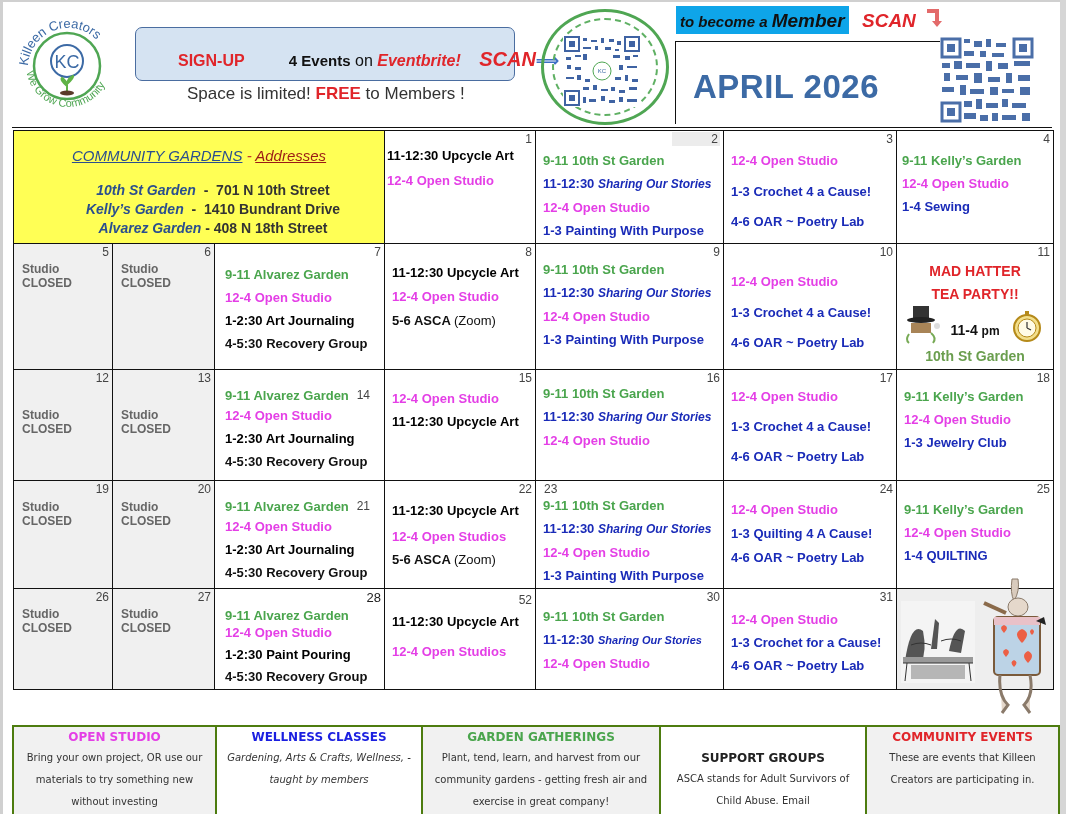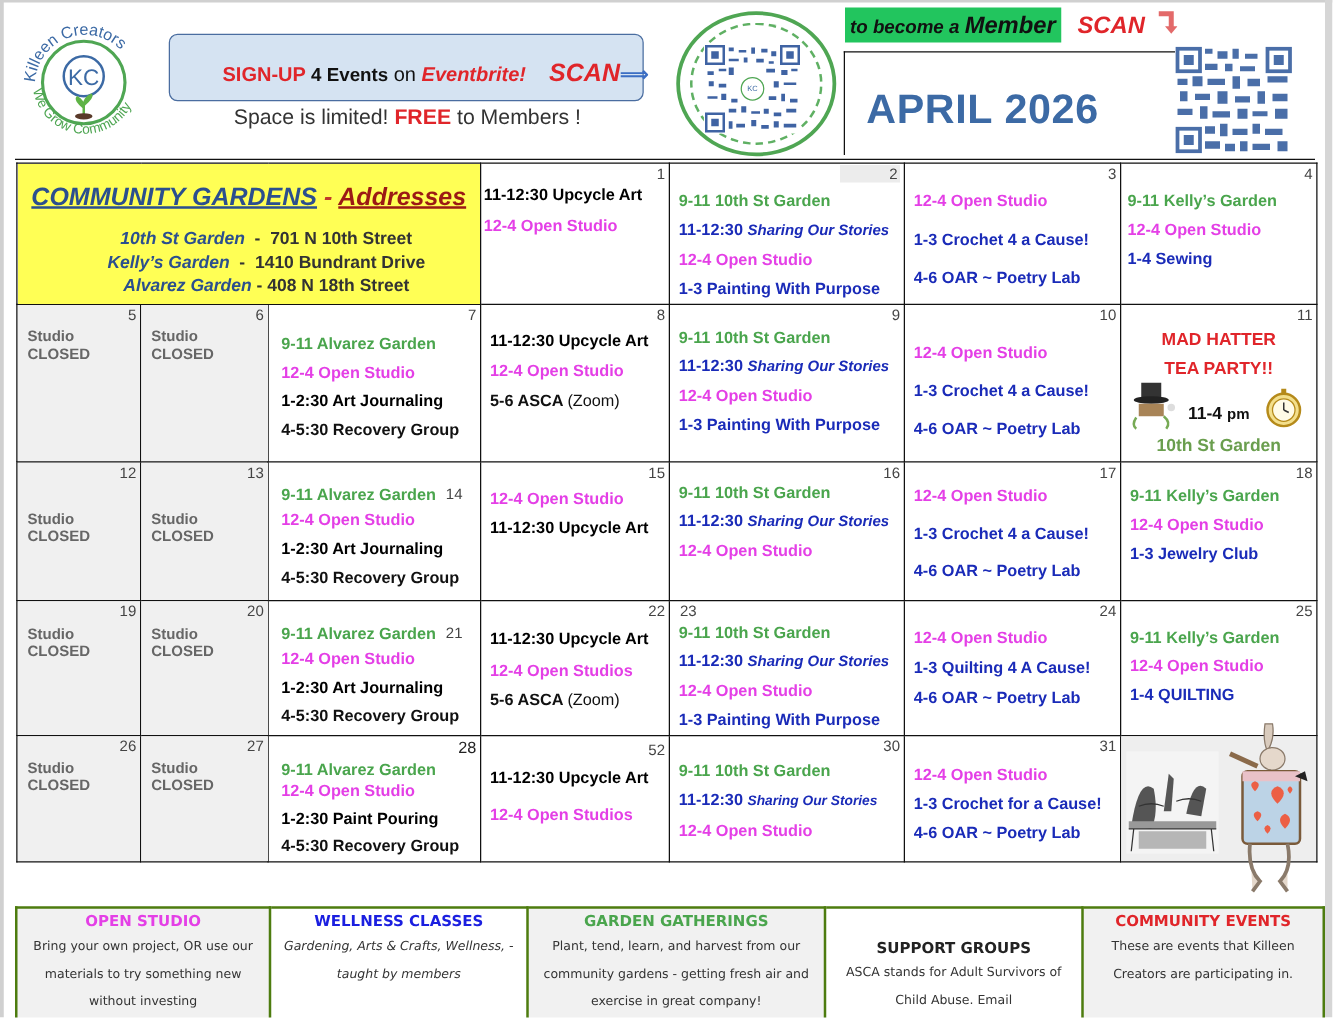--- a/index.html
+++ b/index.html
@@ -5,31 +5,31 @@
   html,body{margin:0;padding:0;}
   body{width:1066px;height:814px;background:#fff;position:relative;overflow:hidden;font-family:"Liberation Sans",sans-serif;}
   .page-border-l{position:absolute;left:0;top:0;width:3px;height:814px;background:#d0d0d0;}
   .page-border-r{position:absolute;right:0;top:0;width:6px;height:814px;background:#d6d6d6;}
   .page-border-t{position:absolute;left:0;top:0;width:1066px;height:2px;background:#d0d0d0;}
   
   .logo{position:absolute;left:16px;top:14px;width:102px;height:102px;}
   .signup-box{position:absolute;left:135px;top:27px;width:378px;height:52px;background:#d5e3f2;border:1px solid #4a6da0;border-radius:7px;}
   .signup-line{position:absolute;left:178px;top:48px;font-size:16px;font-weight:bold;white-space:nowrap;}
   .signup-line .red{color:#e0252a;}
-  .signup-line .blk{color:#111;font-size:15px;}
+  .signup-line .blk{color:#111;font-size:15px;margin-left:40px;}
   .signup-line .on{color:#111;font-weight:normal;font-size:16px;}
   .signup-line .eventbrite{color:#e0252a;font-style:italic;}
   .signup-line .scan{color:#e0252a;font-style:italic;font-size:20px;margin-left:14px;}
   .signup-line .arrow{color:#3b6ec4;font-size:16px;}
   .space-line{position:absolute;left:187px;top:84px;font-size:17px;color:#333;white-space:nowrap;}
   .space-line .free{color:#e0252a;font-weight:bold;}
   .qr1-ring{position:absolute;left:541px;top:9px;width:128px;height:116px;border:3px solid #4fa653;border-radius:50%;box-sizing:border-box;}
   .qr1-ring-inner{position:absolute;left:552px;top:18px;width:106px;height:98px;border:2px dashed #5fb063;border-radius:50%;box-sizing:border-box;}
   .qr1{position:absolute;left:563px;top:35px;width:78px;height:72px;}
-  .member-band{position:absolute;left:676px;top:6px;height:28px;padding:0 4px;background:#22c55e;font-style:italic;font-weight:bold;color:#111;font-size:15px;line-height:30px;white-space:nowrap;}
+  .member-band{position:absolute;left:676px;top:6px;height:28px;padding:0 4px;background:#0ea5e9;font-style:italic;font-weight:bold;color:#111;font-size:15px;line-height:30px;white-space:nowrap;}
   .member-band .big{font-size:19px;}
   .member-scan{position:absolute;left:862px;top:10px;font-style:italic;font-weight:bold;color:#e0252a;font-size:19px;}
   .member-arrow{position:absolute;left:926px;top:8px;width:16px;height:20px;}
   .month-box{position:absolute;left:675px;top:41px;width:266px;height:82px;border-top:1px solid #111;border-left:1px solid #111;}
   .month-title{position:absolute;left:693px;top:68px;font-size:33px;font-weight:bold;color:#3c6aa5;letter-spacing:0.5px;white-space:nowrap;}
   .qr2{position:absolute;left:940px;top:37px;width:94px;height:86px;}
   .header-rule{position:absolute;left:12px;top:127px;width:1040px;height:1px;background:#111;}
   
   .cal{position:absolute;left:13px;top:130px;width:1040px;border-collapse:collapse;table-layout:fixed;}
   .cal th{height:18px;padding:0;font-size:13px;font-weight:bold;color:#fff;background:#41699e;border:1px solid #111;text-align:center;}
@@ -45,21 +45,21 @@
   .ev .it{font-style:italic;font-size:12px;}
   .ev .normal{font-weight:normal;}
   .c-green{color:#4aa54d;}
   .c-pink{color:#e43fe6;}
   .c-blue{color:#000000;}
   .c-navy{color:#1a2bb8;}
   .c-black{color:#111;}
   .c-olive{color:#6a9e4e;}
   .c-red{color:#e0252a;}
   .gardens{background:#ffff55;}
-  .gardens-title{position:absolute;left:0;right:0;top:16px;text-align:center;font-size:20px;font-weight:bold;font-style:italic;white-space:nowrap;}
+  .gardens-title{position:absolute;left:0;right:0;top:16px;text-align:center;font-size:15px;font-weight:normal;font-style:italic;white-space:nowrap;}
   .gardens-title .a{color:#2b4f8e;text-decoration:underline;}
   .gardens-title .dash{color:#c0392b;}
   .gardens-title .b{color:#9b1a15;text-decoration:underline;}
   .gardens-addr{position:absolute;left:0;right:0;text-align:center;font-size:14px;font-weight:bold;white-space:nowrap;margin-left:28px;}
   .gardens-addr .nm{color:#2b4f8e;font-style:italic;}
   .gardens-addr .ad{color:#333;}
   .madhatter{position:absolute;left:0;right:0;text-align:center;font-size:14px;font-weight:bold;}
   
   .legend{position:absolute;left:12px;top:725px;width:1046px;height:74px;border-collapse:collapse;table-layout:fixed;}
   .legend td{border:2px solid #4d7c0f;vertical-align:top;text-align:center;padding:3px 2px;background:#f1f1f1;font-family:"DejaVu Sans",sans-serif;}

